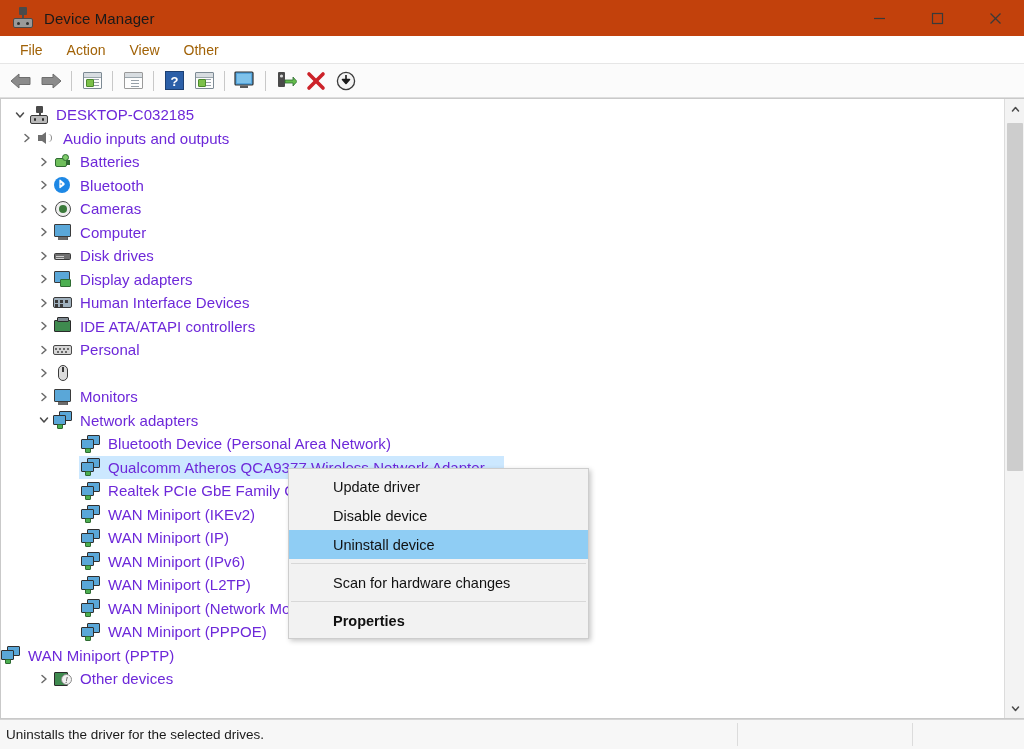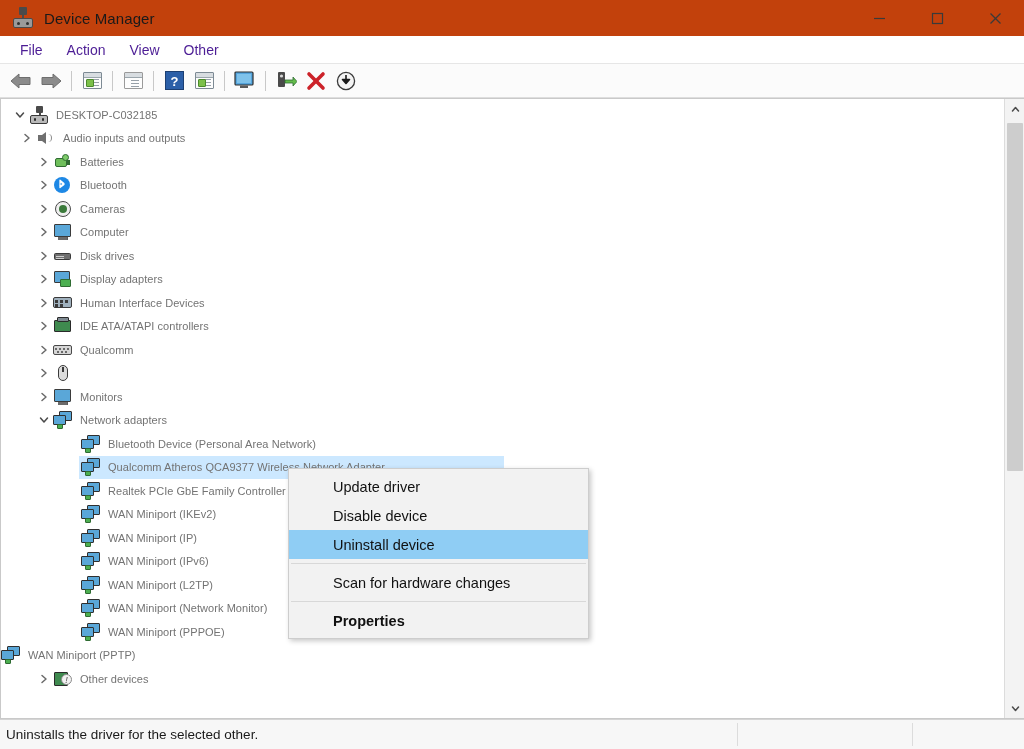--- a/index.html
+++ b/index.html
@@ -82,21 +82,21 @@
     height: 28px;
     flex: 0 0 28px;
     background: #ffffff;
     display: flex;
     align-items: center;
     padding-left: 8px;
     border-bottom: 1px solid #e6e6e6;
   }
   .menu-item {
     font-size: 14px;
-    color: #4c1d95;
+    color: #a16207;
     padding: 3px 12px;
     white-space: nowrap;
   }
 
   
   .toolbar {
     height: 34px;
     flex: 0 0 34px;
     background: #fbfbfb;
     display: flex;
@@ -163,22 +163,22 @@
     padding-top: 4px;
   }
   .row {
     height: 23.5px;
     display: flex;
     align-items: center;
     white-space: nowrap;
     position: relative;
   }
   .row .lbl {
-    font-size: 11px;
-    color: #737373;
+    font-size: 15px;
+    color: #6d28d9;
     letter-spacing: .05px;
     padding-right: 6px;
   }
   .row.selected .hl {
     position: absolute;
     left: 0; top: 0; bottom: 0;
     background: #cce8ff;
     z-index: 0;
   }
   .row .inner {
@@ -597,21 +597,21 @@
         <div class="inner">
           <span class="chev">
             <svg width="10" height="10" viewBox="0 0 10 10">
                 <path d="M3 1.5 L7 5 L3 8.5" fill="none" stroke="#6a6a6a" stroke-width="1.5" stroke-linecap="round" stroke-linejoin="round"></path>
               </svg>
           </span>
           <span class="icon">
             <i class="ic-kb"></i>
               <i class="ic-kb-k"></i>
           </span>
-          <span class="lbl">Qualcomm</span>
+          <span class="lbl">Personal</span>
         </div>
       </div>
 
       <div class="row" style="padding-left:34px;">
         <div class="inner">
           <span class="chev">
             <svg width="10" height="10" viewBox="0 0 10 10">
                 <path d="M3 1.5 L7 5 L3 8.5" fill="none" stroke="#6a6a6a" stroke-width="1.5" stroke-linecap="round" stroke-linejoin="round"></path>
               </svg>
           </span>
@@ -801,18 +801,18 @@
       <div class="sb-thumb" style="top:24px; height:348px;"></div>
       <div class="sb-arrow down">
         <svg width="9" height="9" viewBox="0 0 9 9">
             <path d="M1.5 3 L4.5 6.5 L7.5 3" fill="none" stroke="#4a4a4a" stroke-width="1.5" stroke-linecap="round" stroke-linejoin="round"></path>
           </svg>
       </div>
     </div>
   </div>
 
   <div class="statusbar">
-    <div class="status-text">Uninstalls the driver for the selected other.</div>
+    <div class="status-text">Uninstalls the driver for the selected drives.</div>
     <div class="status-div" style="left:737px;"></div>
     <div class="status-div" style="left:912px;"></div>
   </div>
 
 </div>
 
 </body></html>

